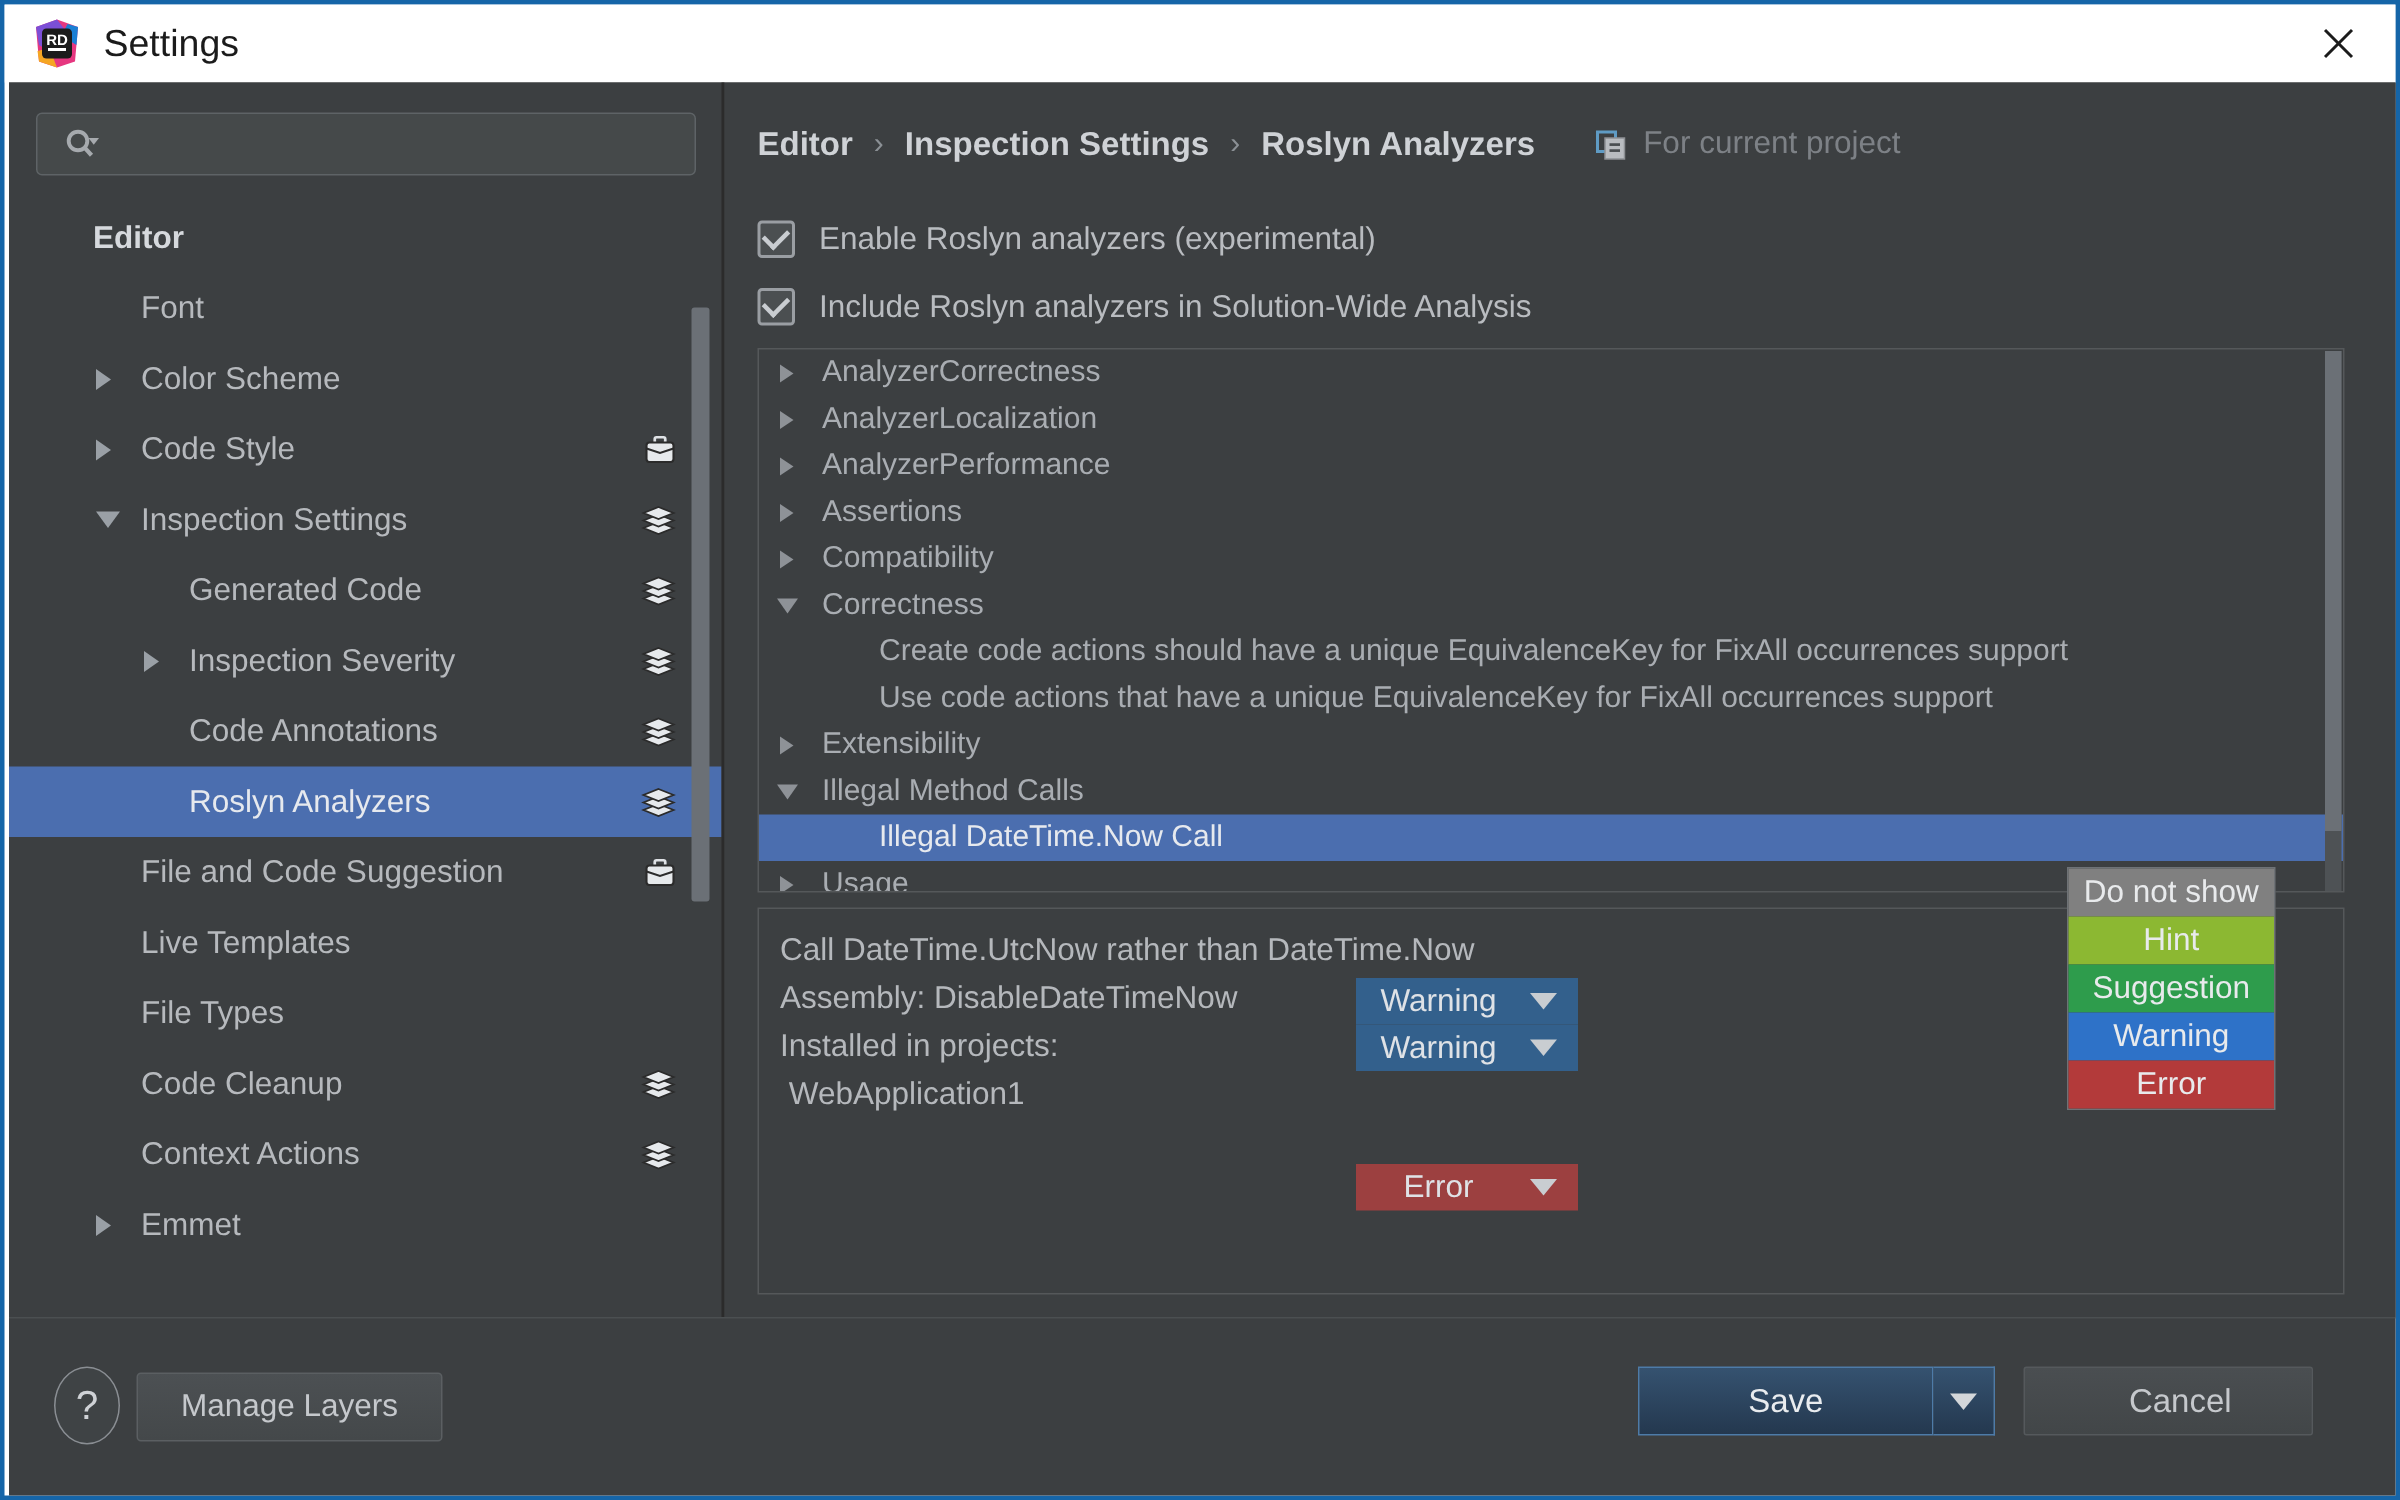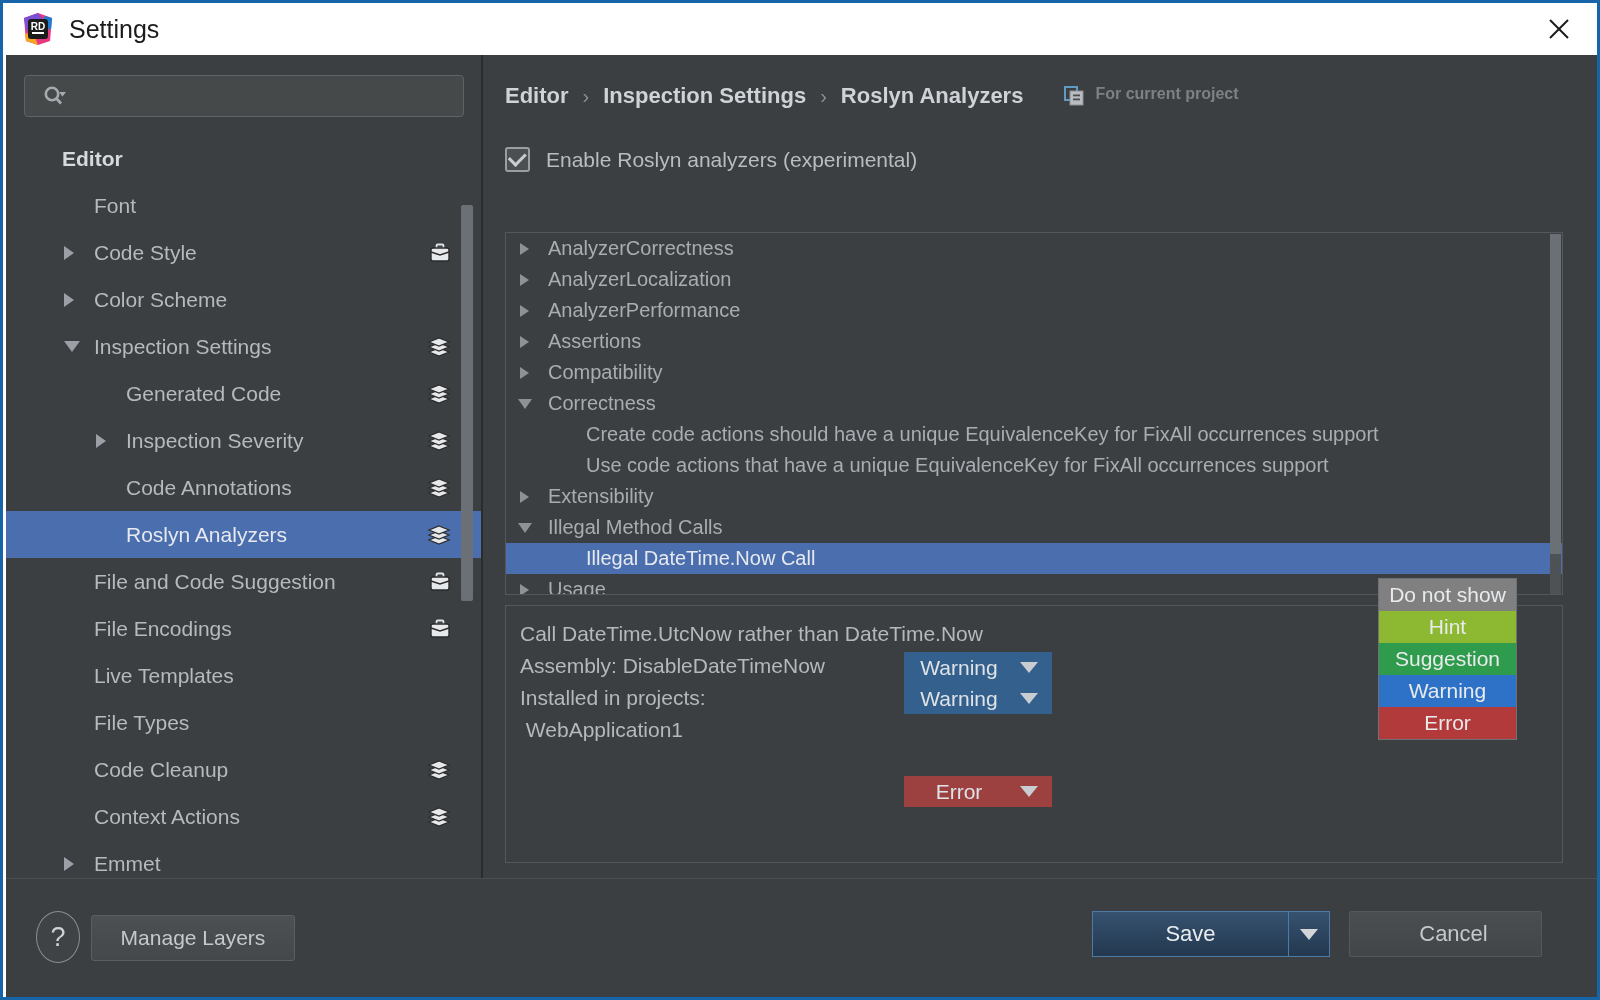--- a/index.html
+++ b/index.html
@@ -116,23 +116,23 @@
     overflow: hidden;
   }
   .breadcrumb {
     position: absolute; left: 22px; top: 28px;
     display: flex; align-items: center; gap: 0px;
     font-size: 22px;
   }
   .bc-item { color: #cfd2d6; font-weight: bold; }
   .bc-sep { color: #8b9095; margin: 0 14px; font-size: 20px; }
   .bc-proj {
-    display: flex; align-items: flex-start;
+    display: flex; align-items: flex-end;
     margin-left: 40px;
-    color: #7d8186; font-weight: bold; font-size: 16px;
+    color: #7d8186; font-weight: normal; font-size: 21px;
   }
 
   .cbrow { position: absolute; left: 22px; display: flex; align-items: center; }
   .cb {
     width: 25px; height: 25px; box-sizing: border-box;
     border: 2px solid #9a9ea3; border-radius: 3px;
     background: #4b4f51;
     display: flex; align-items: center; justify-content: center;
     cursor: pointer;
   }
@@ -349,34 +349,34 @@
 
       <div class="tree" id="sidebar-tree">
           <div class="trow header">
             <span class="lbl" style="margin-left: 56px;">Editor</span>
           </div>
           <div class="trow">
             <span class="lbl" style="margin-left: 88px;">Font</span>
           </div>
           <div class="trow">
             <span class="arrow" style="left: 58px;"></span>
+            <span class="lbl" style="margin-left: 88px;">Color Scheme</span>
+          </div>
+          <div class="trow">
+            <span class="arrow" style="left: 58px;"></span>
             <span class="lbl" style="margin-left: 88px;">Code Style</span>
             <span class="badge">
               <svg width="22" height="22" viewBox="0 0 22 22">
                 <rect x="7.5" y="2.5" width="7" height="4" rx="1.2" fill="none" stroke="#dfe2e6" stroke-width="1.8"></rect>
                 <rect x="2" y="6" width="18" height="13" rx="2" fill="#e6e9ec" stroke="#2b2b2b" stroke-width="1.4"></rect>
                 <path d="M2 10 L11 13 L20 10" fill="none" stroke="#2b2b2b" stroke-width="1.4"></path>
               </svg>
             </span>
           </div>
           <div class="trow">
-            <span class="arrow" style="left: 58px;"></span>
-            <span class="lbl" style="margin-left: 88px;">Color Scheme</span>
-          </div>
-          <div class="trow">
             <span class="arrow down" style="left: 58px;"></span>
             <span class="lbl" style="margin-left: 88px;">Inspection Settings</span>
             <span class="badge">
               <svg width="24" height="20" viewBox="0 0 24 20">
                 <polygon points="12,11 22,15 12,19 2,15" fill="#e6e9ec" stroke="#2b2b2b" stroke-width="1.2"></polygon>
                 <polygon points="12,6 22,10 12,14 2,10" fill="#e6e9ec" stroke="#2b2b2b" stroke-width="1.2"></polygon>
                 <polygon points="12,1 22,5 12,9 2,5" fill="#e6e9ec" stroke="#2b2b2b" stroke-width="1.2"></polygon>
               </svg>
             </span>
           </div>
@@ -416,30 +416,20 @@
             <span class="badge">
               <svg width="24" height="20" viewBox="0 0 24 20">
                 <polygon points="12,11 22,15 12,19 2,15" fill="#e6e9ec" stroke="#2b2b2b" stroke-width="1.2"></polygon>
                 <polygon points="12,6 22,10 12,14 2,10" fill="#e6e9ec" stroke="#2b2b2b" stroke-width="1.2"></polygon>
                 <polygon points="12,1 22,5 12,9 2,5" fill="#e6e9ec" stroke="#2b2b2b" stroke-width="1.2"></polygon>
               </svg>
             </span>
           </div>
           <div class="trow">
             <span class="lbl" style="margin-left: 88px;">File and Code Suggestion</span>
-            <span class="badge">
-              <svg width="22" height="22" viewBox="0 0 22 22">
-                <rect x="7.5" y="2.5" width="7" height="4" rx="1.2" fill="none" stroke="#dfe2e6" stroke-width="1.8"></rect>
-                <rect x="2" y="6" width="18" height="13" rx="2" fill="#e6e9ec" stroke="#2b2b2b" stroke-width="1.4"></rect>
-                <path d="M2 10 L11 13 L20 10" fill="none" stroke="#2b2b2b" stroke-width="1.4"></path>
-              </svg>
-            </span>
-          </div>
-          <div class="trow">
-            <span class="lbl" style="margin-left: 88px;">File Encodings</span>
             <span class="badge">
               <svg width="22" height="22" viewBox="0 0 22 22">
                 <rect x="7.5" y="2.5" width="7" height="4" rx="1.2" fill="none" stroke="#dfe2e6" stroke-width="1.8"></rect>
                 <rect x="2" y="6" width="18" height="13" rx="2" fill="#e6e9ec" stroke="#2b2b2b" stroke-width="1.4"></rect>
                 <path d="M2 10 L11 13 L20 10" fill="none" stroke="#2b2b2b" stroke-width="1.4"></path>
               </svg>
             </span>
           </div>
           <div class="trow">
             <span class="lbl" style="margin-left: 88px;">Live Templates</span>
@@ -497,20 +487,26 @@
           </span>
         </div>
 
       <div class="cbrow" style="top:92px">
         <span class="cb">
           <span class="tick"></span>
         </span>
         <span class="cblabel">Enable Roslyn analyzers (experimental)</span>
       </div>
 
+      <div class="cbrow" style="top:137px">
+        <span class="cb">
+          <span class="tick"></span>
+        </span>
+        <span class="cblabel">Include Roslyn analyzers in Solution-Wide Analysis</span>
+      </div>
 
       <div class="listpanel">
         <div id="analyzer-list">
             <div class="lrow">
               <span class="larrow"></span>
               <span class="ltext">AnalyzerCorrectness</span>
             </div>
             <div class="lrow">
               <span class="larrow"></span>
               <span class="ltext">AnalyzerLocalization</span>

